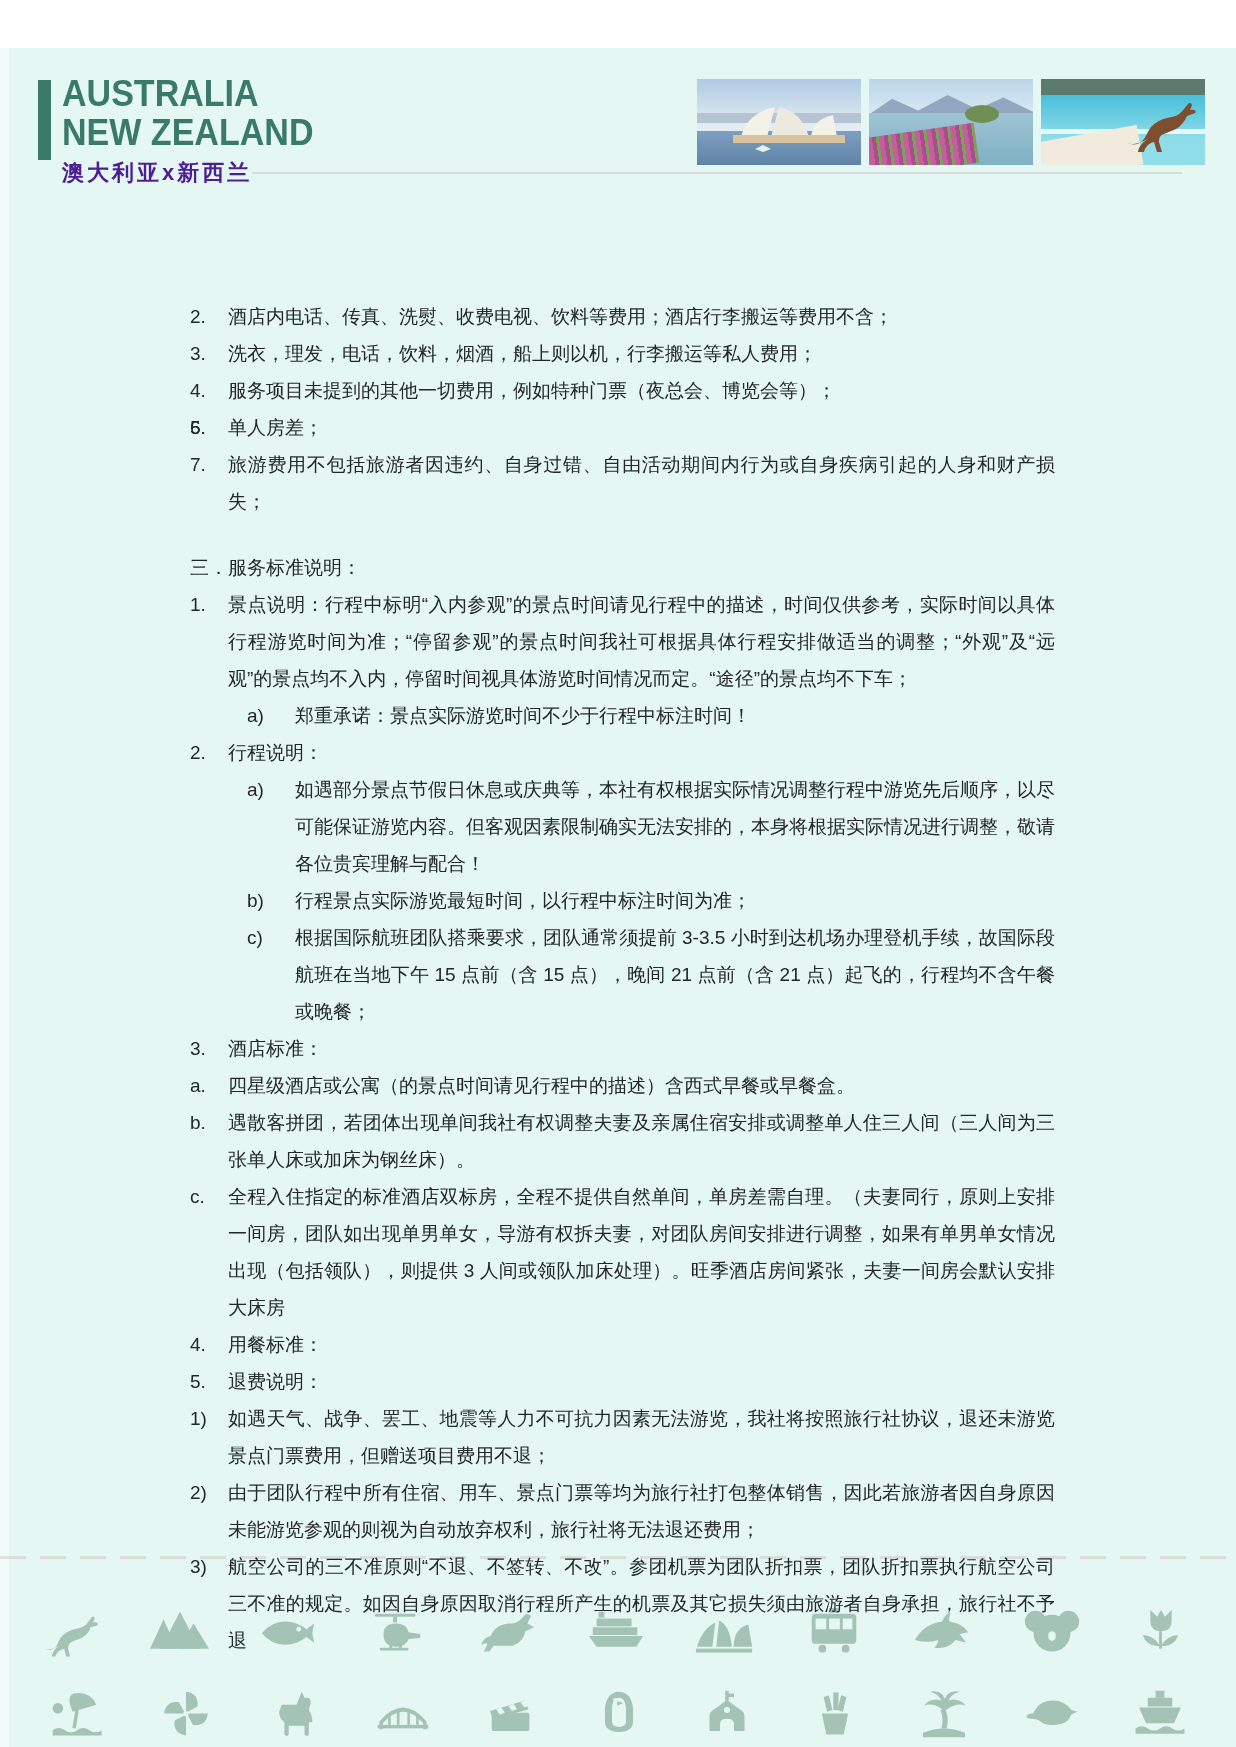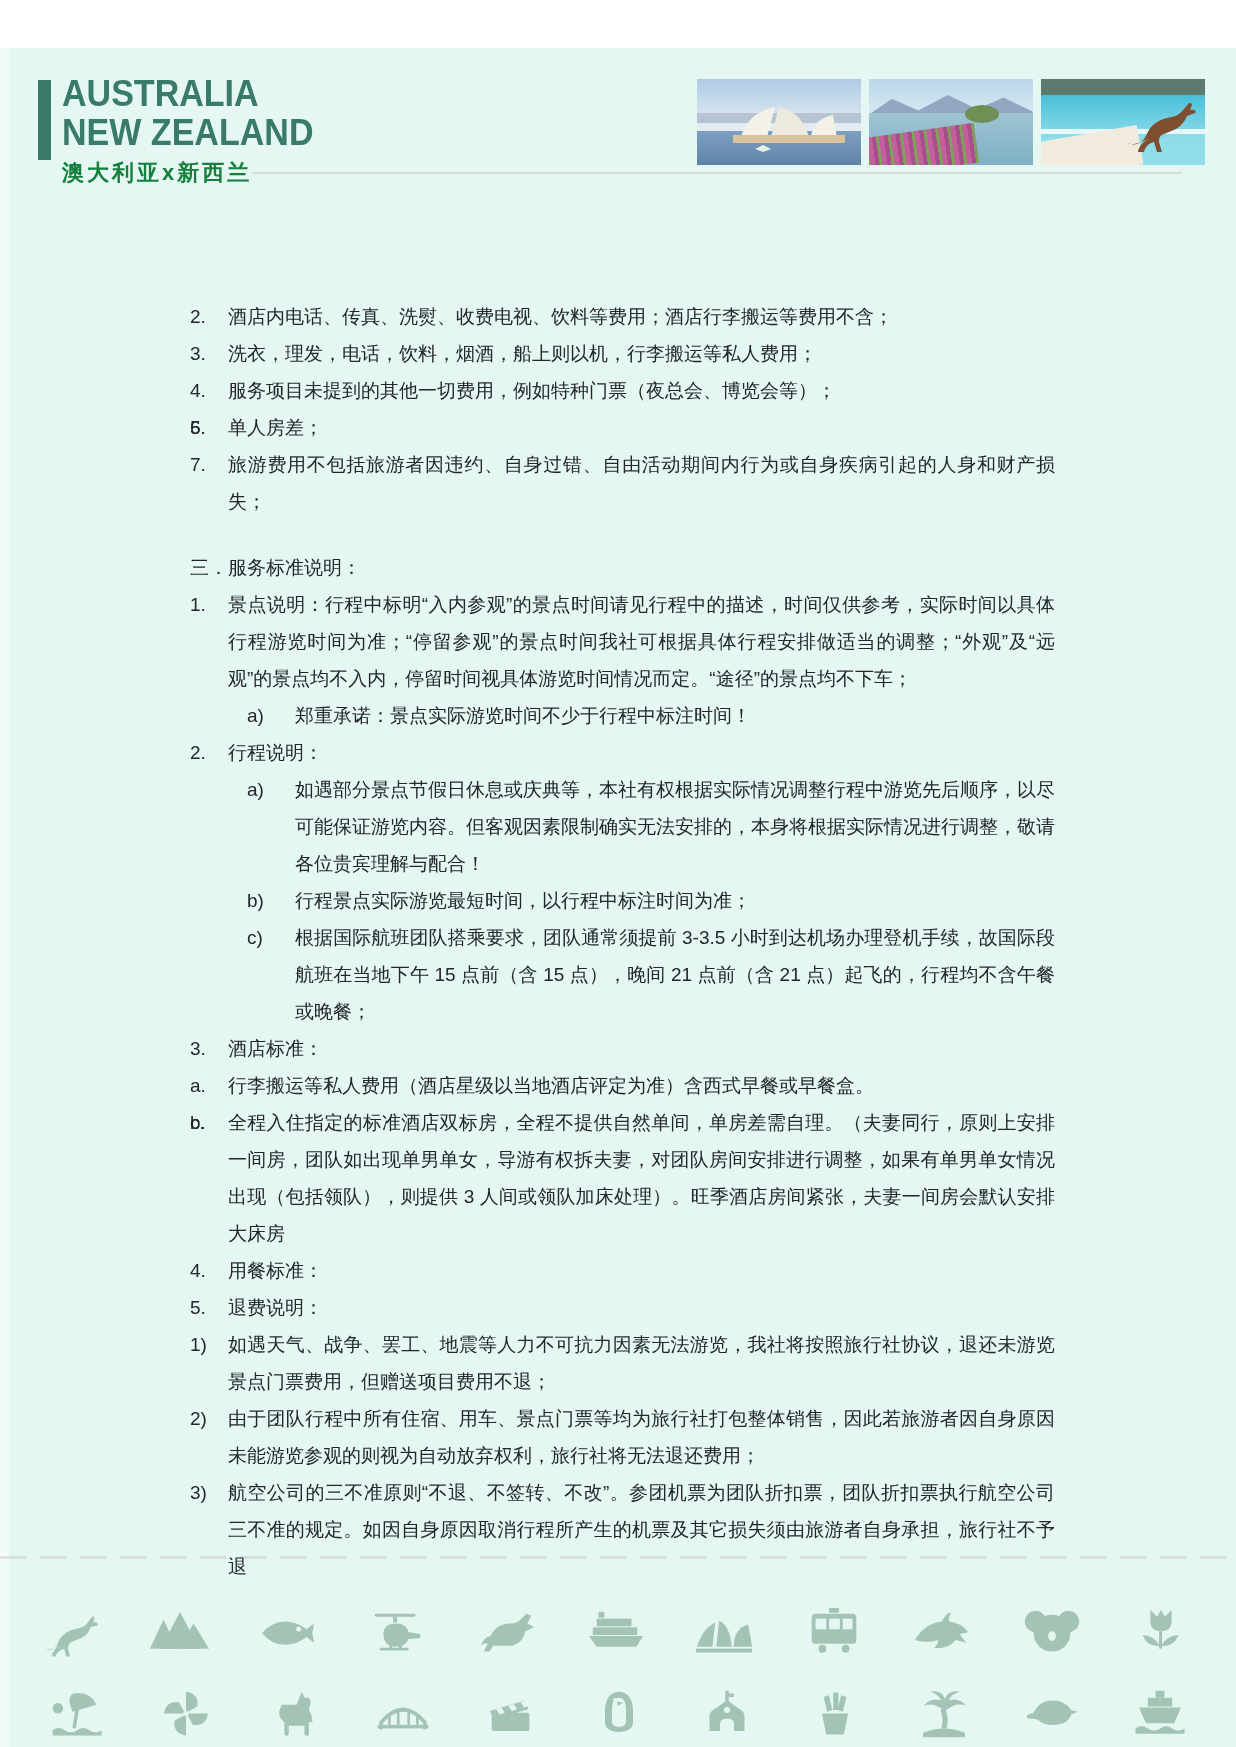--- a/index.html
+++ b/index.html
@@ -5,21 +5,21 @@
   html,body{margin:0;padding:0;}
   body{font-family:"Liberation Sans","DejaVu Sans",sans-serif;}
   .page{position:relative;width:1236px;height:1747px;background:#e5f7f2;overflow:hidden;margin-top:48px;}
   .page-left-edge{position:absolute;left:0;top:0;width:9px;height:100%;background:rgba(255,255,255,.55);}
 
   
   .logo{position:absolute;left:38px;top:26px;}
   .logo-bar{position:absolute;left:0;top:6px;width:13px;height:80px;background:#3a7a6b;}
   .logo-text{margin-left:24px;color:#3a7a6b;font-weight:800;font-size:37px;line-height:39px;
              letter-spacing:0px;transform:scaleX(.92);transform-origin:left top;white-space:nowrap;}
-  .logo-sub{margin-left:24px;margin-top:6px;color:#15803d;font-weight:700;font-size:22px;letter-spacing:3px;white-space:nowrap;}
+  .logo-sub{margin-left:24px;margin-top:6px;color:#4c1d95;font-weight:700;font-size:22px;letter-spacing:3px;white-space:nowrap;}
   .header-rule{position:absolute;left:252px;top:124px;width:930px;height:2px;background:#d6dedd;}
 
   
   .photos{position:absolute;left:697px;top:31px;display:flex;gap:8px;}
   .photo{position:relative;width:164px;height:86px;overflow:hidden;background:#bcd5e8;}
   .photo svg{position:absolute;left:0;top:0;}
   
   .p1 .sky{position:absolute;inset:0;background:linear-gradient(#aecbe4,#e3ecf2 55%);}
   .p1 .city{position:absolute;left:0;top:34px;width:100%;height:10px;background:#b5c3d2;}
   .p1 .water{position:absolute;left:0;top:52px;width:100%;height:34px;background:linear-gradient(#7d9fc0,#5f83a8);}
@@ -115,22 +115,22 @@
       <div class="row ind0"><span class="marker">6.</span><span><span>单人房差；</span></span></div>
       <div class="row ind0"><span class="marker">7.</span><span><span>旅游费用不包括旅游者因违约、自身过错、自由活动期间内行为或自身疾病引起的人身和财产损失；</span></span></div>
       <div class="row ind0 sp"><span class="marker b">三．</span><span><span class="b">服务标准说明：</span></span></div>
       <div class="row ind0"><span class="marker">1.</span><span><span>景点说明：行程中标明“入内参观”的景点时间请见行程中的描述，时间仅供参考，实际时间以具体行程游览时间为准；“停留参观”的景点时间我社可根据具体行程安排做适当的调整；“外观”及“远观”的景点均不入内，停留时间视具体游览时间情况而定。“途径”的景点均不下车；</span></span></div>
       <div class="row ind1"><span class="marker">a)</span><span><span class="b">郑重承诺</span><span>：景点实际游览时间不少于行程中标注时间！</span></span></div>
       <div class="row ind0"><span class="marker">2.</span><span><span>行程说明：</span></span></div>
       <div class="row ind1"><span class="marker">a)</span><span><span>如遇部分景点节假日休息或庆典等，本社有权根据实际情况调整行程中游览先后顺序，以尽可能保证游览内容。但客观因素限制确实无法安排的，本身将根据实际情况进行调整，敬请各位贵宾理解与配合！</span></span></div>
       <div class="row ind1"><span class="marker">b)</span><span><span>行程景点实际游览最短时间，以行程中标注时间为准；</span></span></div>
       <div class="row ind1"><span class="marker">c)</span><span><span>根据国际航班团队搭乘要求，团队通常须提前 3-3.5 小时到达机场办理登机手续，故国际段航班在当地下午 15 点前（含 15 点），晚间 21 点前（含 21 点）起飞的，行程均不含午餐或晚餐；</span></span></div>
       <div class="row ind0"><span class="marker">3.</span><span><span>酒店标准：</span></span></div>
-      <div class="row ind0"><span class="marker">a.</span><span><span>行李搬运等私人费用（酒店星级以当地酒店评定为准）含西式早餐或早餐盒。</span></span></div>
-      <div class="row ind0"><span class="marker">b.</span></div>
+      <div class="row ind0"><span class="marker">a.</span><span><span>四星级酒店或公寓（的景点时间请见行程中的描述）含西式早餐或早餐盒。</span></span></div>
+      <div class="row ind0"><span class="marker">b.</span><span><span>遇散客拼团，若团体出现单间我社有权调整夫妻及亲属住宿安排或调整单人住三人间（三人间为三张单人床或加床为钢丝床）。</span></span></div>
       <div class="row ind0"><span class="marker b">c.</span><span><span class="b">全程入住指定的标准酒店双标房，全程不提供自然单间，单房差需自理。（夫妻同行，原则上安排一间房，团队如出现单男单女，导游有权拆夫妻，对团队房间安排进行调整，如果有单男单女情况出现（包括领队），则提供 3 人间或领队加床处理）。旺季酒店房间紧张，夫妻一间房会默认安排大床房</span></span></div>
       <div class="row ind0"><span class="marker">4.</span><span><span>用餐标准：</span></span></div>
       <div class="row ind0"><span class="marker">5.</span><span><span>退费说明：</span></span></div>
       <div class="row ind0"><span class="marker">1)</span><span><span>如遇天气、战争、罢工、地震等人力不可抗力因素无法游览，我社将按照旅行社协议，退还未游览景点门票费用，但赠送项目费用不退；</span></span></div>
       <div class="row ind0"><span class="marker">2)</span><span><span>由于团队行程中所有住宿、用车、景点门票等均为旅行社打包整体销售，因此若旅游者因自身原因未能游览参观的则视为自动放弃权利，旅行社将无法退还费用；</span></span></div>
       <div class="row ind0"><span class="marker">3)</span><span><span>航空公司的三不准原则“不退、不签转、不改”。参团机票为团队折扣票，团队折扣票执行航空公司三不准的规定。如因自身原因取消行程所产生的机票及其它损失须由旅游者自身承担，旅行社不予退</span></span></div>
     </div>
 
   <div class="torn-edge"></div>
 

